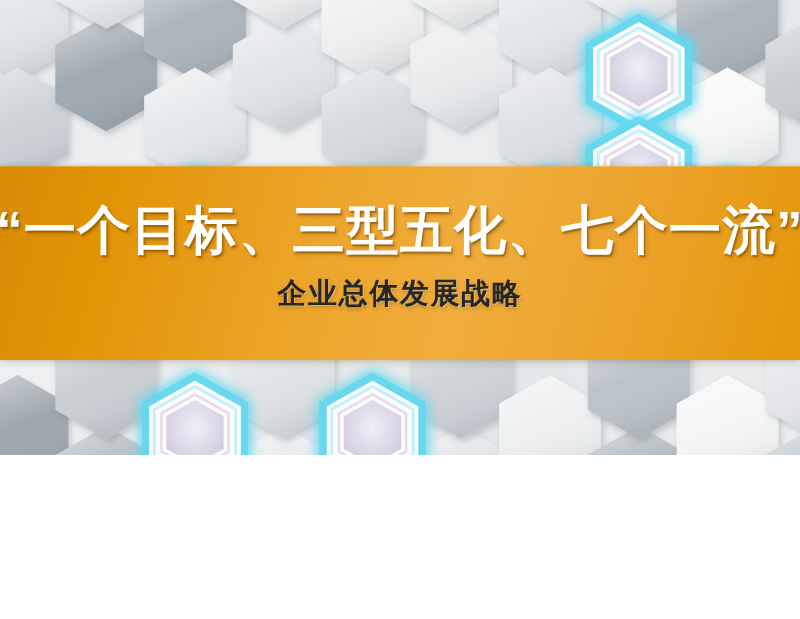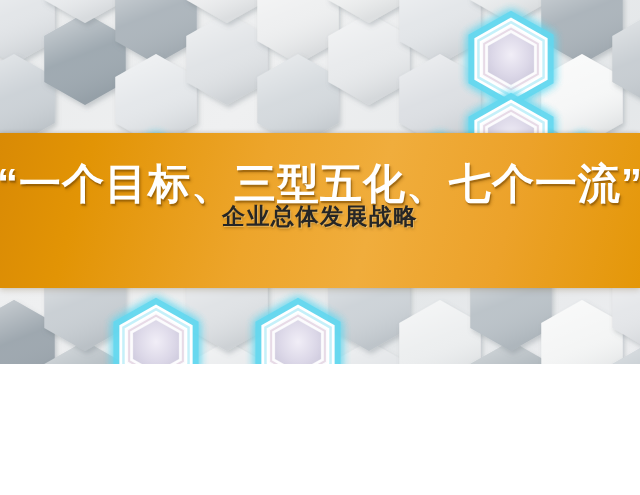--- a/index.html
+++ b/index.html
@@ -56,20 +56,21 @@
     font-weight: bold;
     color: #ffffff;
     letter-spacing: 1px;
     line-height: 1;
     white-space: nowrap;
     text-shadow:
       1px 2px 1px rgba(120,72,0,0.50),
       2px 3px 3px rgba(120,72,0,0.30);
   }
   #banner-subtitle {
+    margin-top: 18px;
     font-size: 23px;
     font-weight: bold;
     color: #262626;
     letter-spacing: 1.5px;
     line-height: 1;
     white-space: nowrap;
     text-shadow:
       1px 1px 0px rgba(255,225,160,0.45),
       1px 2px 3px rgba(90,55,0,0.35);
   }

